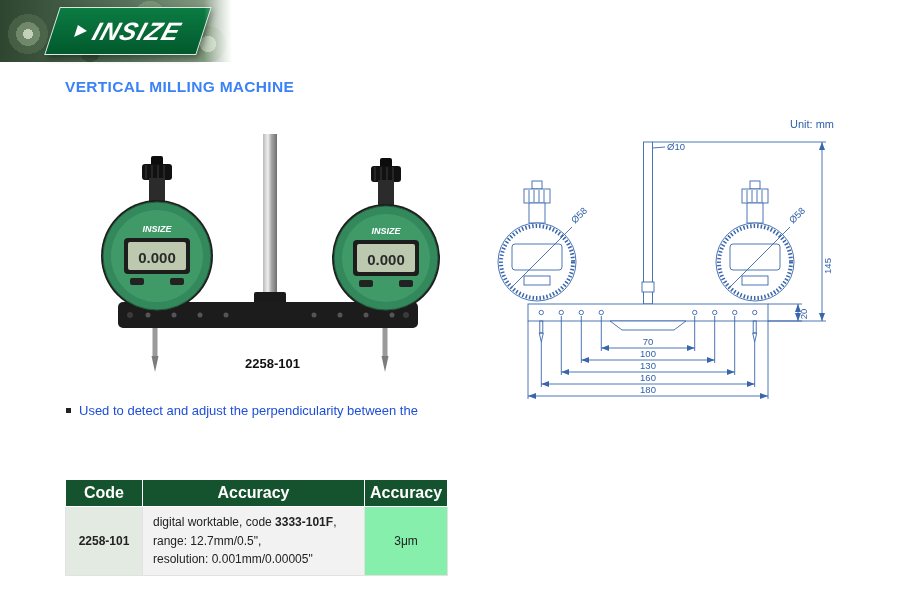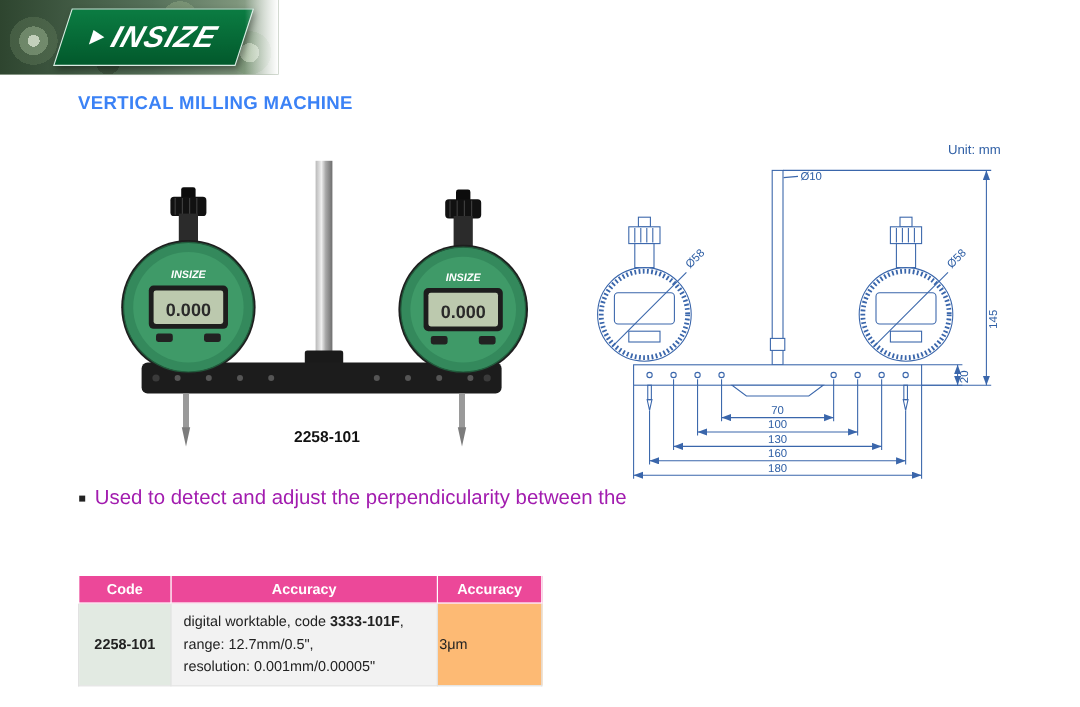--- a/index.html
+++ b/index.html
@@ -31,33 +31,33 @@
   .title{position:absolute;left:65px;top:76px;font-size:15.5px;font-weight:bold;
     color:#3b82f6;line-height:1.4;letter-spacing:.3px;}
 
   
   .product-fig{position:absolute;left:90px;top:126px;}
   .product-label{position:absolute;left:90px;top:356px;width:365px;text-align:center;
     font-size:13px;font-weight:bold;color:#111;}
   .tech-drawing{position:absolute;left:458px;top:116px;}
 
   
-  .desc{position:absolute;left:66px;top:401px;font-size:17px;color:#a21caf;line-height:1.6;}
+  .desc{position:absolute;left:66px;top:401px;font-size:13px;color:#1d4ed8;line-height:1.6;}
   .bullet{display:inline-block;width:5px;height:5px;background:#222;margin-right:8px;
     vertical-align:2px;}
   .desc-line2{padding-left:13px;}
 
   
   .spec-table{position:absolute;left:65px;top:479px;border-collapse:collapse;}
-  .spec-table th{background:#ec4899;color:#fff;font-size:12px;font-weight:bold;
-    padding:4px 16px;border:1px solid #fff;}
+  .spec-table th{background:#14532d;color:#fff;font-size:16px;font-weight:bold;
+    padding:4px 5px;border:1px solid #fff;}
   .spec-table td{border:1px solid #e2e2e2;font-size:12px;vertical-align:middle;}
   .cell-code{background:#e2eae2;font-weight:bold;text-align:center;width:74px;}
   .cell-ind{background:#f2f2f2;width:201px;padding:6px 10px;line-height:1.55;}
-  .cell-acc{background:#fdba74;width:62px;margin-left:20px;}
+  .cell-acc{background:#86efac;text-align:center;width:62px;margin-left:20px;}
 
   svg text{font-family:"Liberation Sans",sans-serif;}
   .blue-t{fill:#2f5fa5;}
 </style>
 </head>
 <body>
 
 <div class="page">
 
   <div class="header">

